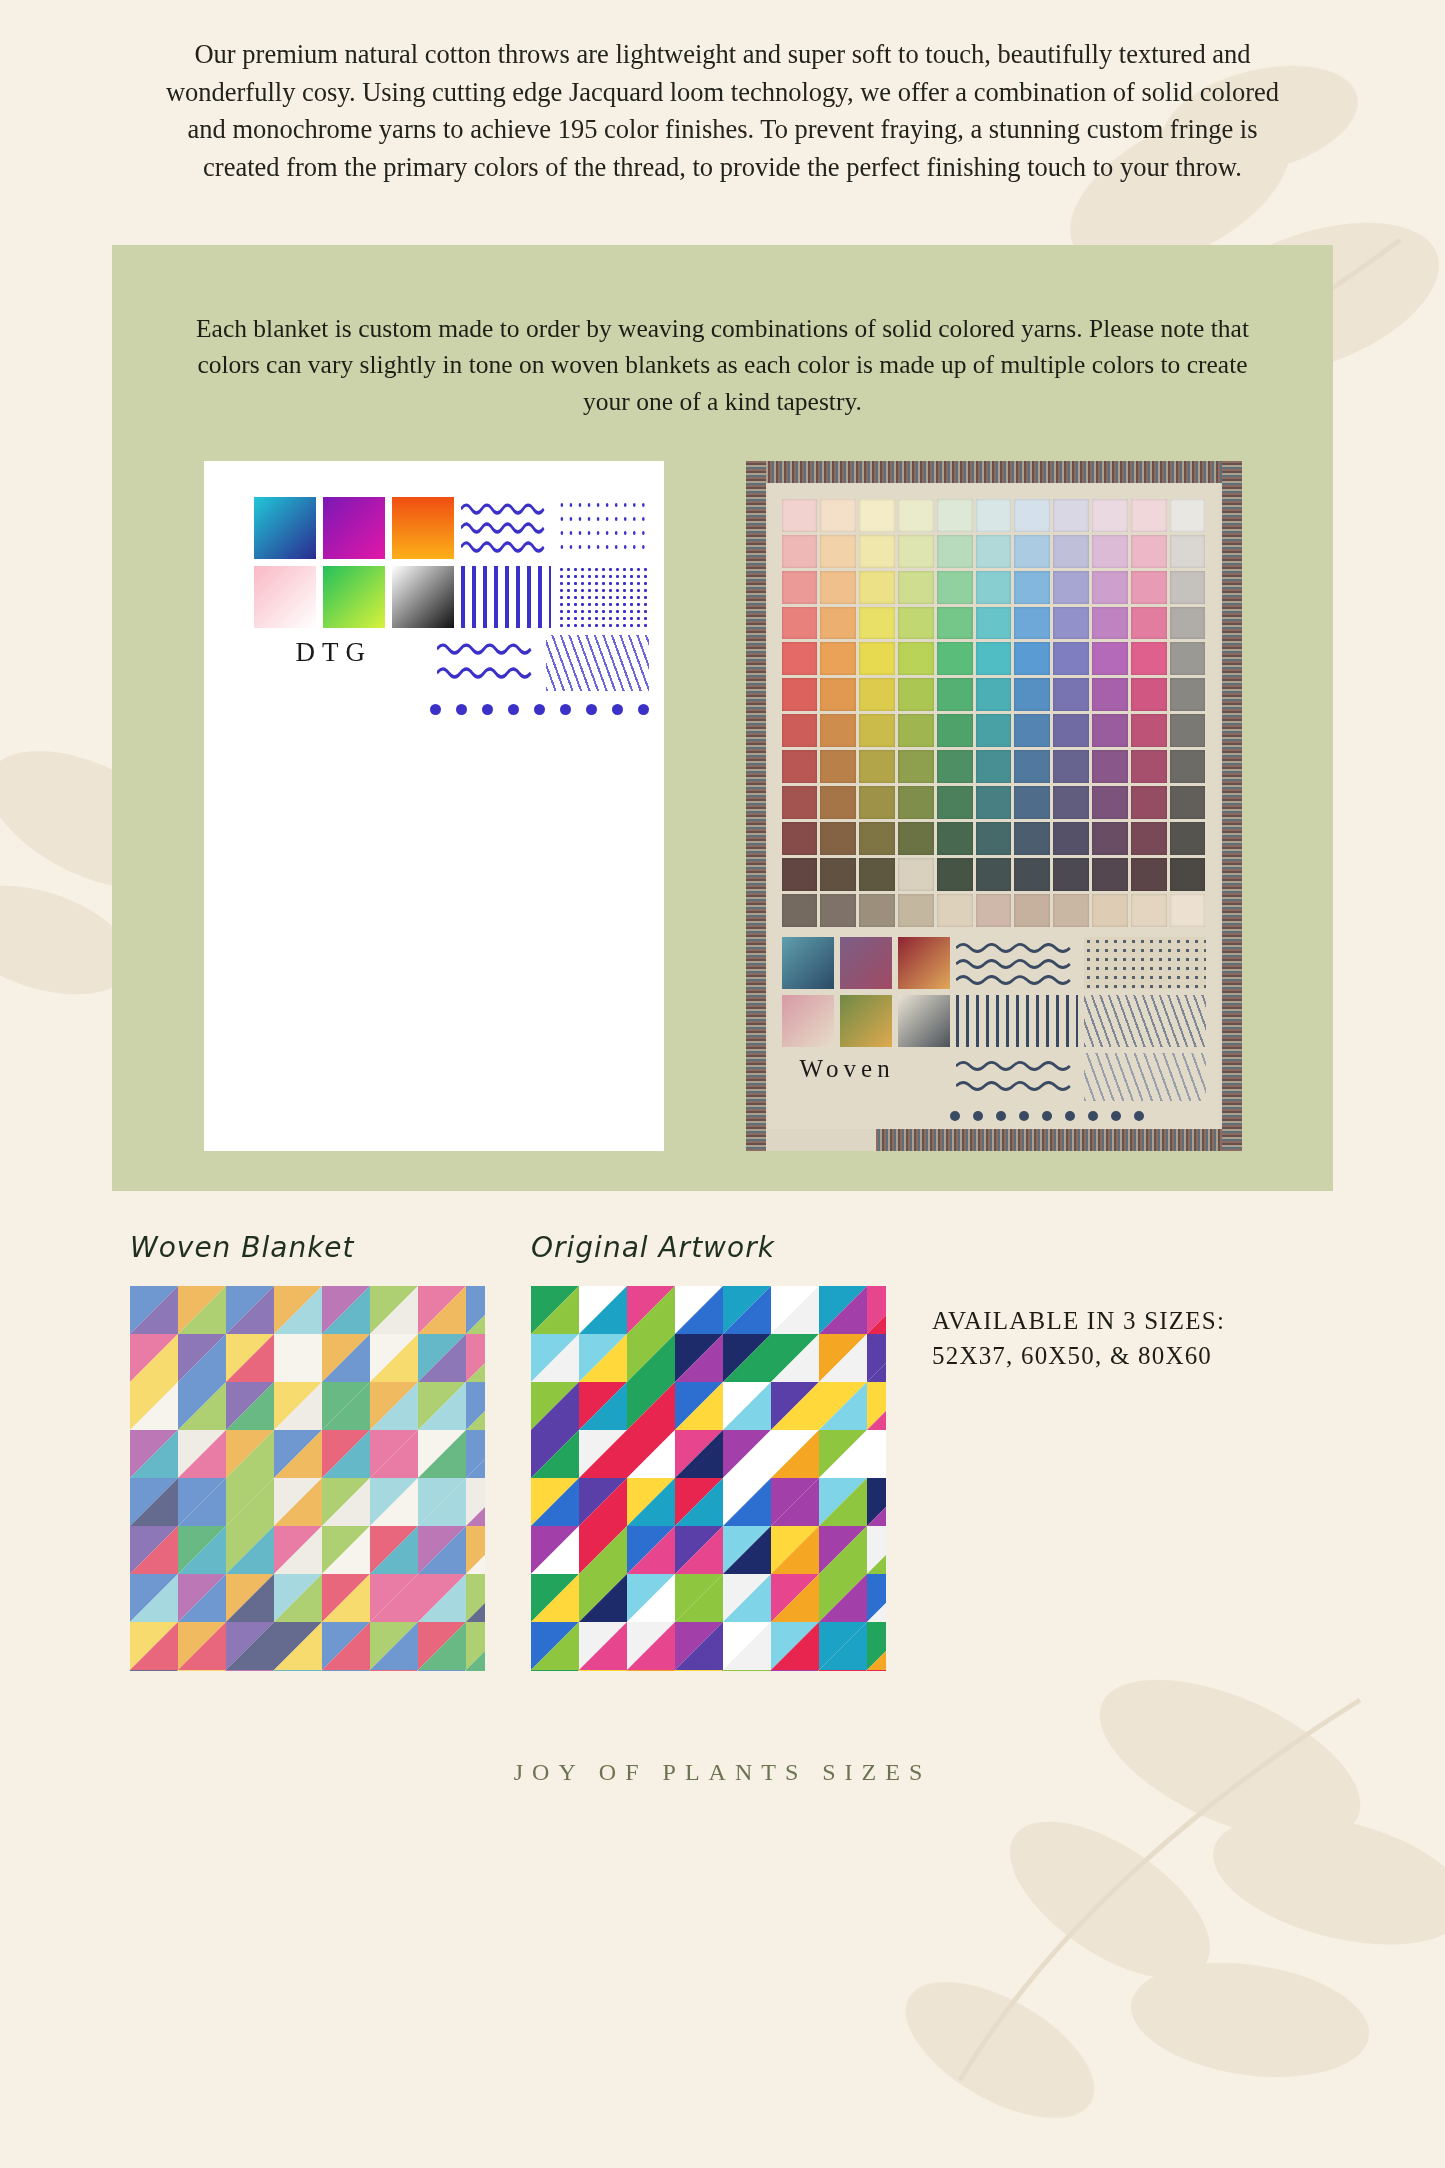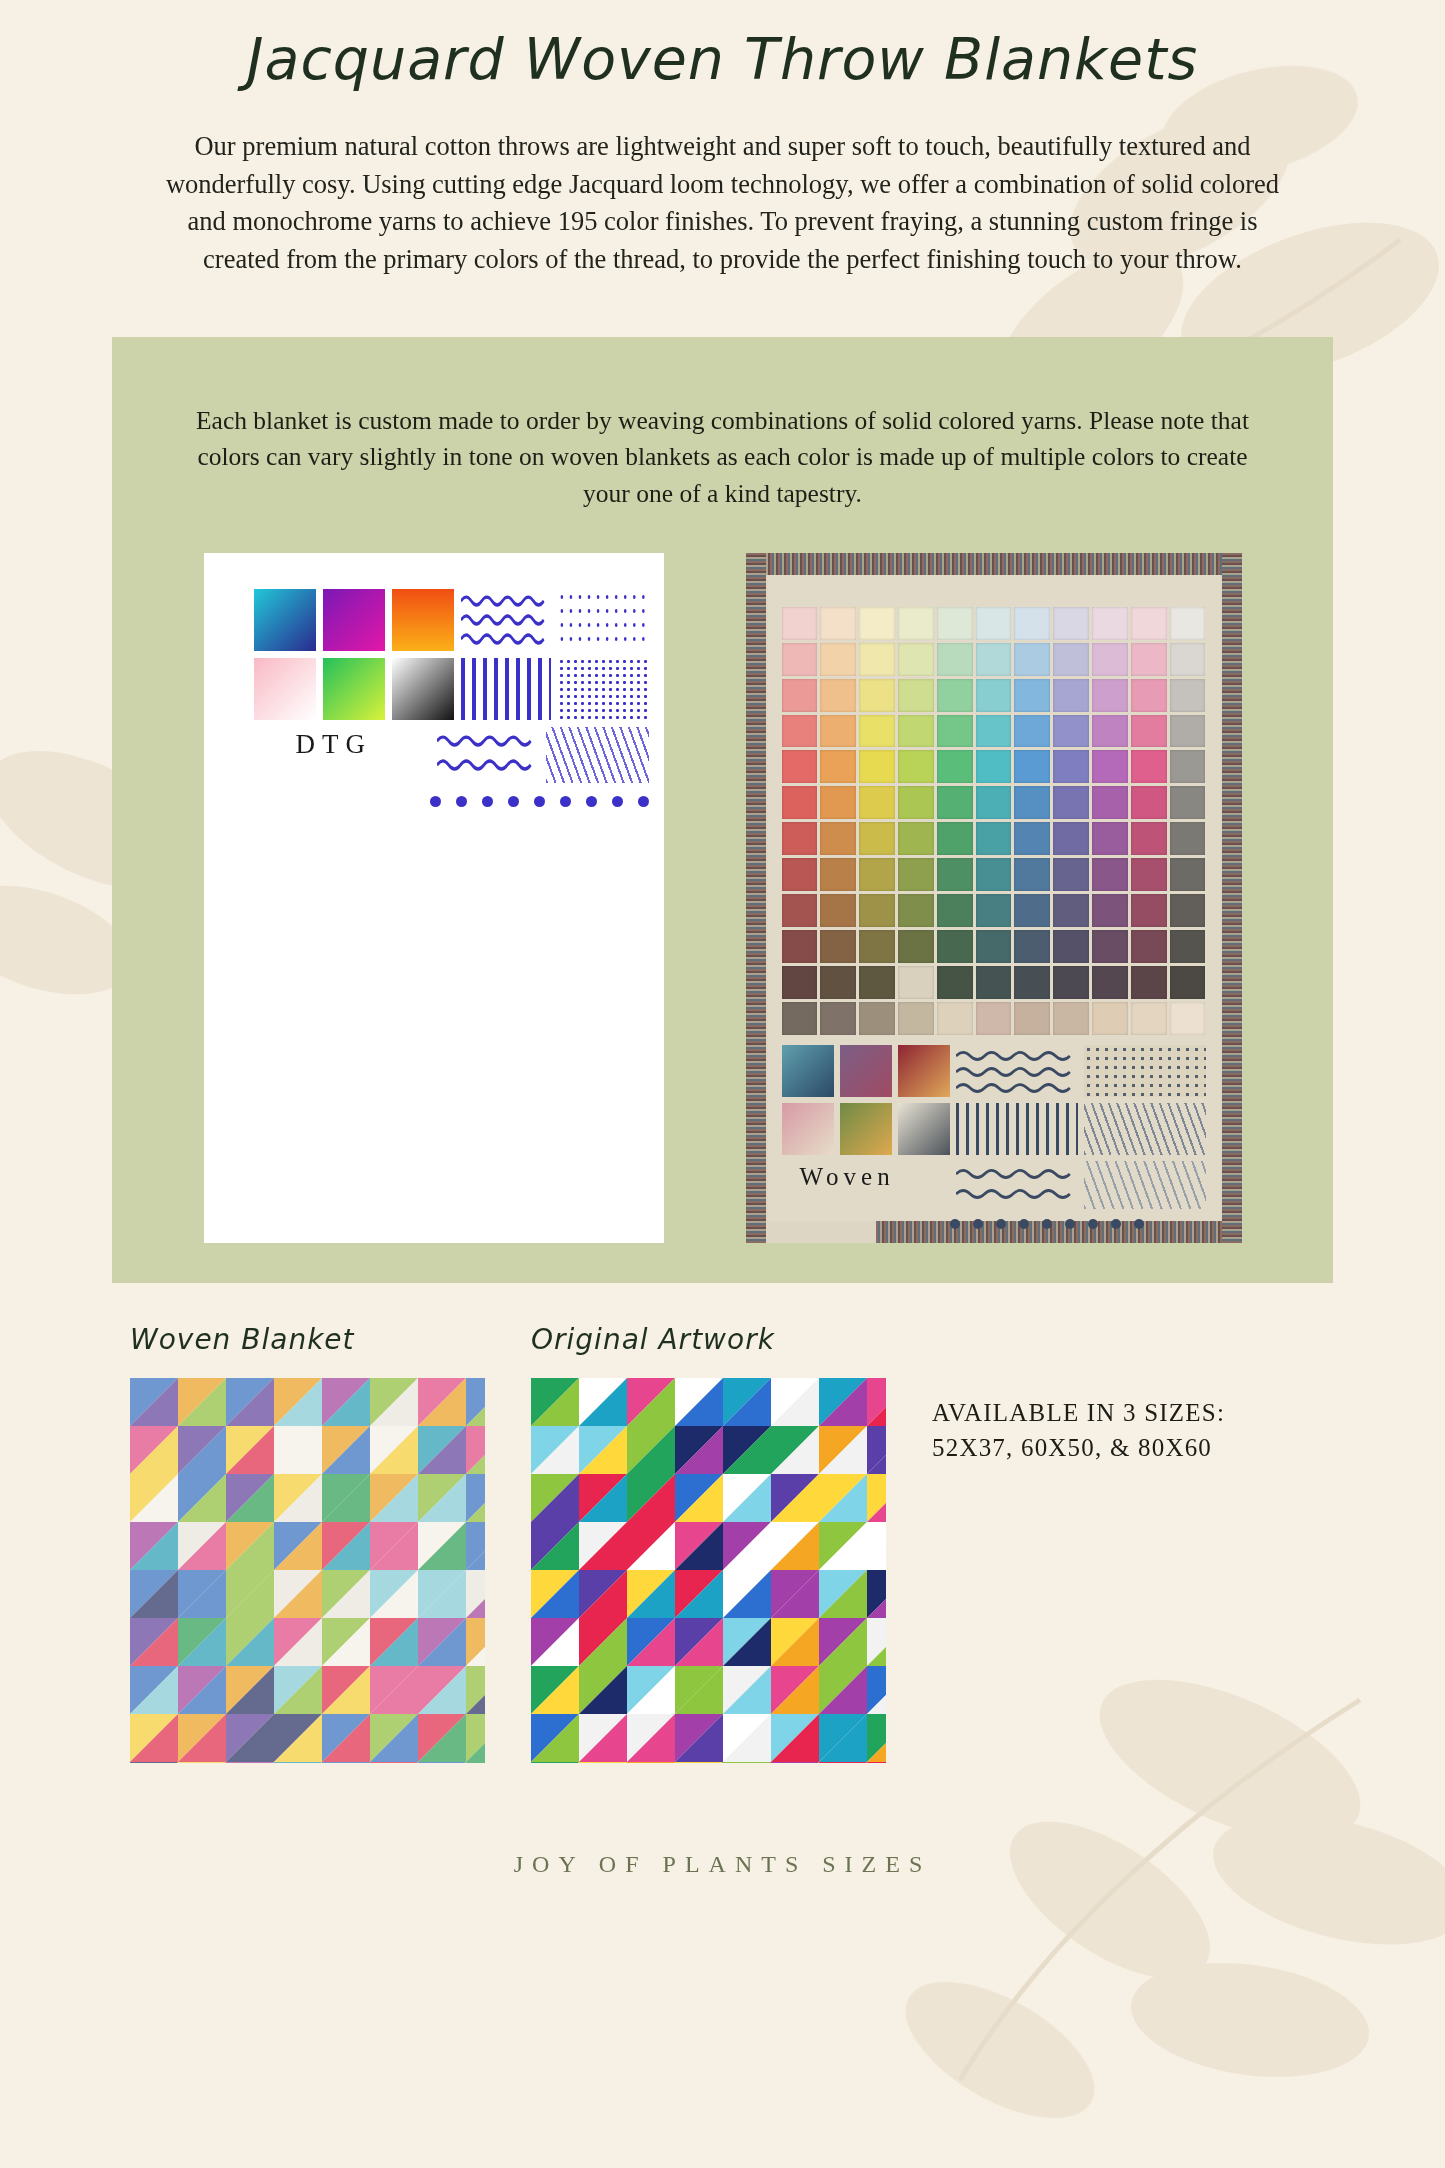--- a/index.html
+++ b/index.html
@@ -112,21 +112,21 @@
   .fringe { position: absolute; background: repeating-linear-gradient(90deg,#8c6b62 0 2px,#5f6f78 2px 4px,#a9a08e 4px 6px,#6b4f4a 6px 8px); }
   .fringe.top { top: 0; left: 0; right: 0; height: 22px; }
   .fringe.bottom { bottom: 0; left: 0; right: 0; height: 22px; }
   .fringe.left { top: 0; bottom: 0; left: 0; width: 20px;
     background: repeating-linear-gradient(0deg,#8c6b62 0 2px,#5f6f78 2px 4px,#a9a08e 4px 6px,#6b4f4a 6px 8px); }
   .fringe.right { top: 0; bottom: 0; right: 0; width: 20px;
     background: repeating-linear-gradient(0deg,#8c6b62 0 2px,#5f6f78 2px 4px,#a9a08e 4px 6px,#6b4f4a 6px 8px); }
   .woven-inner {
     position: absolute; inset: 22px;
     background: #e2dac8;
-    padding: 32px 14px;
+    padding: 16px 14px;
     display: flex; flex-direction: column;
   }
   .woven-grid { display: grid; grid-template-columns: repeat(11, 1fr); gap: 3px; }
   .wsw { width: 100%; padding-bottom: 92%; }
   .woven-pattern { margin-top: 10px; display: flex; flex-direction: column; gap: 6px; flex: 1; }
   .wrow { display: flex; gap: 6px; height: 52px; }
   .wgrad { width: 52px; height: 52px; }
   .wpat { flex: 1; height: 52px; }
   .woven-label {
     font-size: 25px; letter-spacing: 5px; color: #1a1a1a; padding-left: 18px; margin-top: 2px;
@@ -174,21 +174,20 @@
     <ellipse cx="1110" cy="1900" rx="115" ry="54" transform="rotate(34 1110 1900)"></ellipse>
     <ellipse cx="1250" cy="2020" rx="120" ry="55" transform="rotate(8 1250 2020)"></ellipse>
     <ellipse cx="1000" cy="2050" rx="105" ry="50" transform="rotate(30 1000 2050)"></ellipse>
     <path d="M1360 1700 C1200 1800 1050 1930 960 2080" stroke="#e4d9c5" stroke-width="5" fill="none"></path>
     <path d="M1400 240 C1280 330 1150 400 1040 430" stroke="#e4d9c5" stroke-width="5" fill="none"></path>
   </g>
 </svg>
 
 <div class="page">
 
-  <div class="title">Jacquard Woven Throw Blankets</div>
   <div class="intro">Our premium natural cotton throws are lightweight and super soft to touch, beautifully textured and wonderfully cosy. Using cutting edge Jacquard loom technology, we offer a combination of solid colored and monochrome yarns to achieve 195 color finishes. To prevent fraying, a stunning custom fringe is created from the primary colors of the thread, to provide the perfect finishing touch to your throw.</div>
 
   <div class="panel">
     <div class="panel-text">Each blanket is custom made to order by weaving combinations of solid colored yarns. Please note that colors can vary slightly in tone on woven blankets as each color is made up of multiple colors to create your one of a kind tapestry.</div>
 
     <div class="compare">
 
       <div class="dtg-card">
         <div class="swatch-grid" id="dtg-grid">
             <div class="swatch" style="background: rgb(247, 206, 208);"></div>

